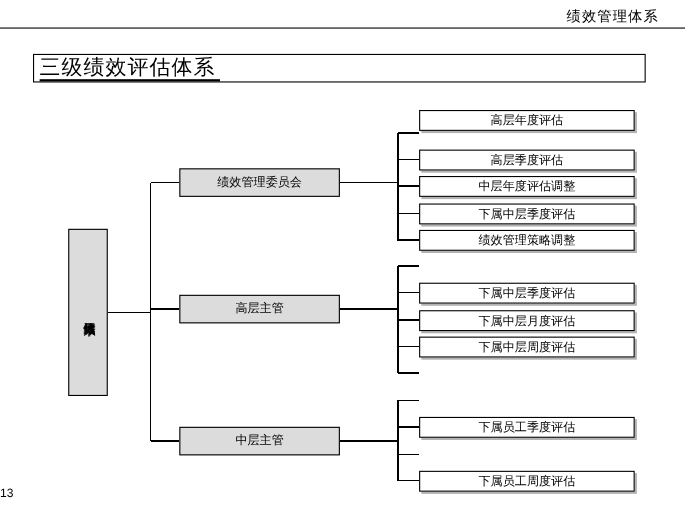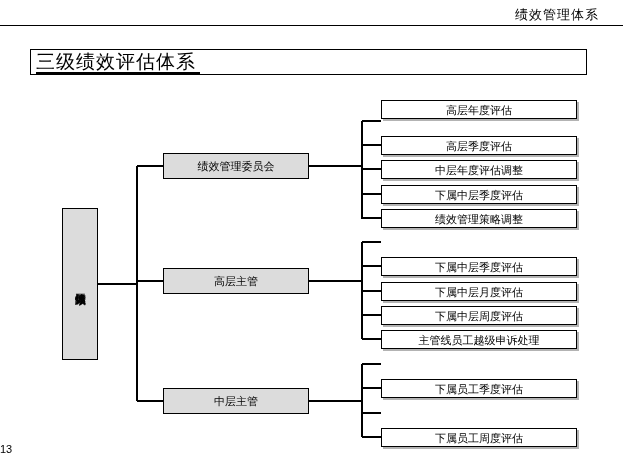--- a/index.html
+++ b/index.html
@@ -202,20 +202,19 @@
 
   <div class="node leaf" style="top:100px">高层年度评估</div>
   <div class="node leaf" style="top:136px">高层季度评估</div>
   <div class="node leaf" style="top:160px">中层年度评估调整</div>
   <div class="node leaf" style="top:185px">下属中层季度评估</div>
   <div class="node leaf" style="top:209px">绩效管理策略调整</div>
 
   <div class="node leaf" style="top:257px">下属中层季度评估</div>
   <div class="node leaf" style="top:282px">下属中层月度评估</div>
   <div class="node leaf" style="top:306px">下属中层周度评估</div>
-  <div class="node leaf" style="top:330px">主管线员工越级申诉处理</div>
 
   <div class="node leaf" style="top:379px">下属员工季度评估</div>
   <div class="node leaf" style="top:428px">下属员工周度评估</div>
 
 </div>
 
 <div style="position:absolute; left:0; top:443px; width:499px; text-align:left; font-size:11px;">13</div>
 
 </body></html>

